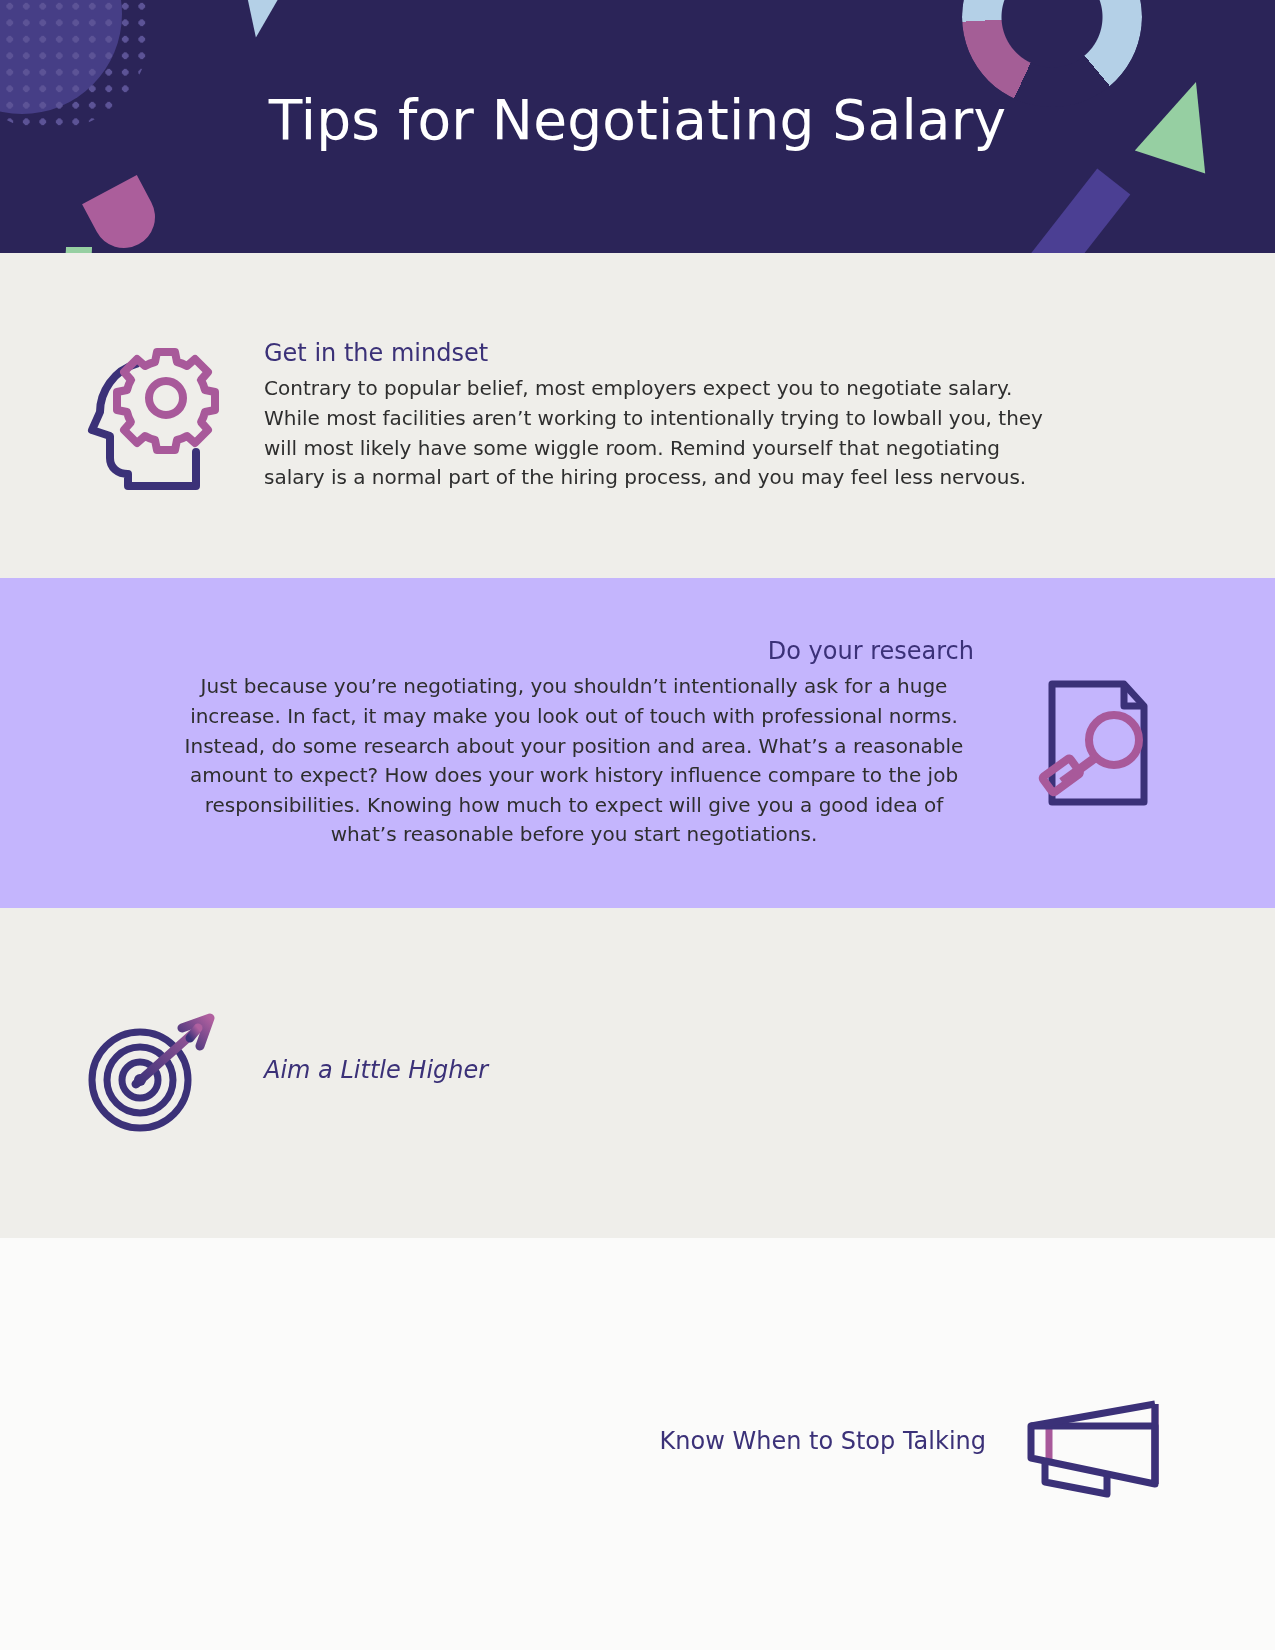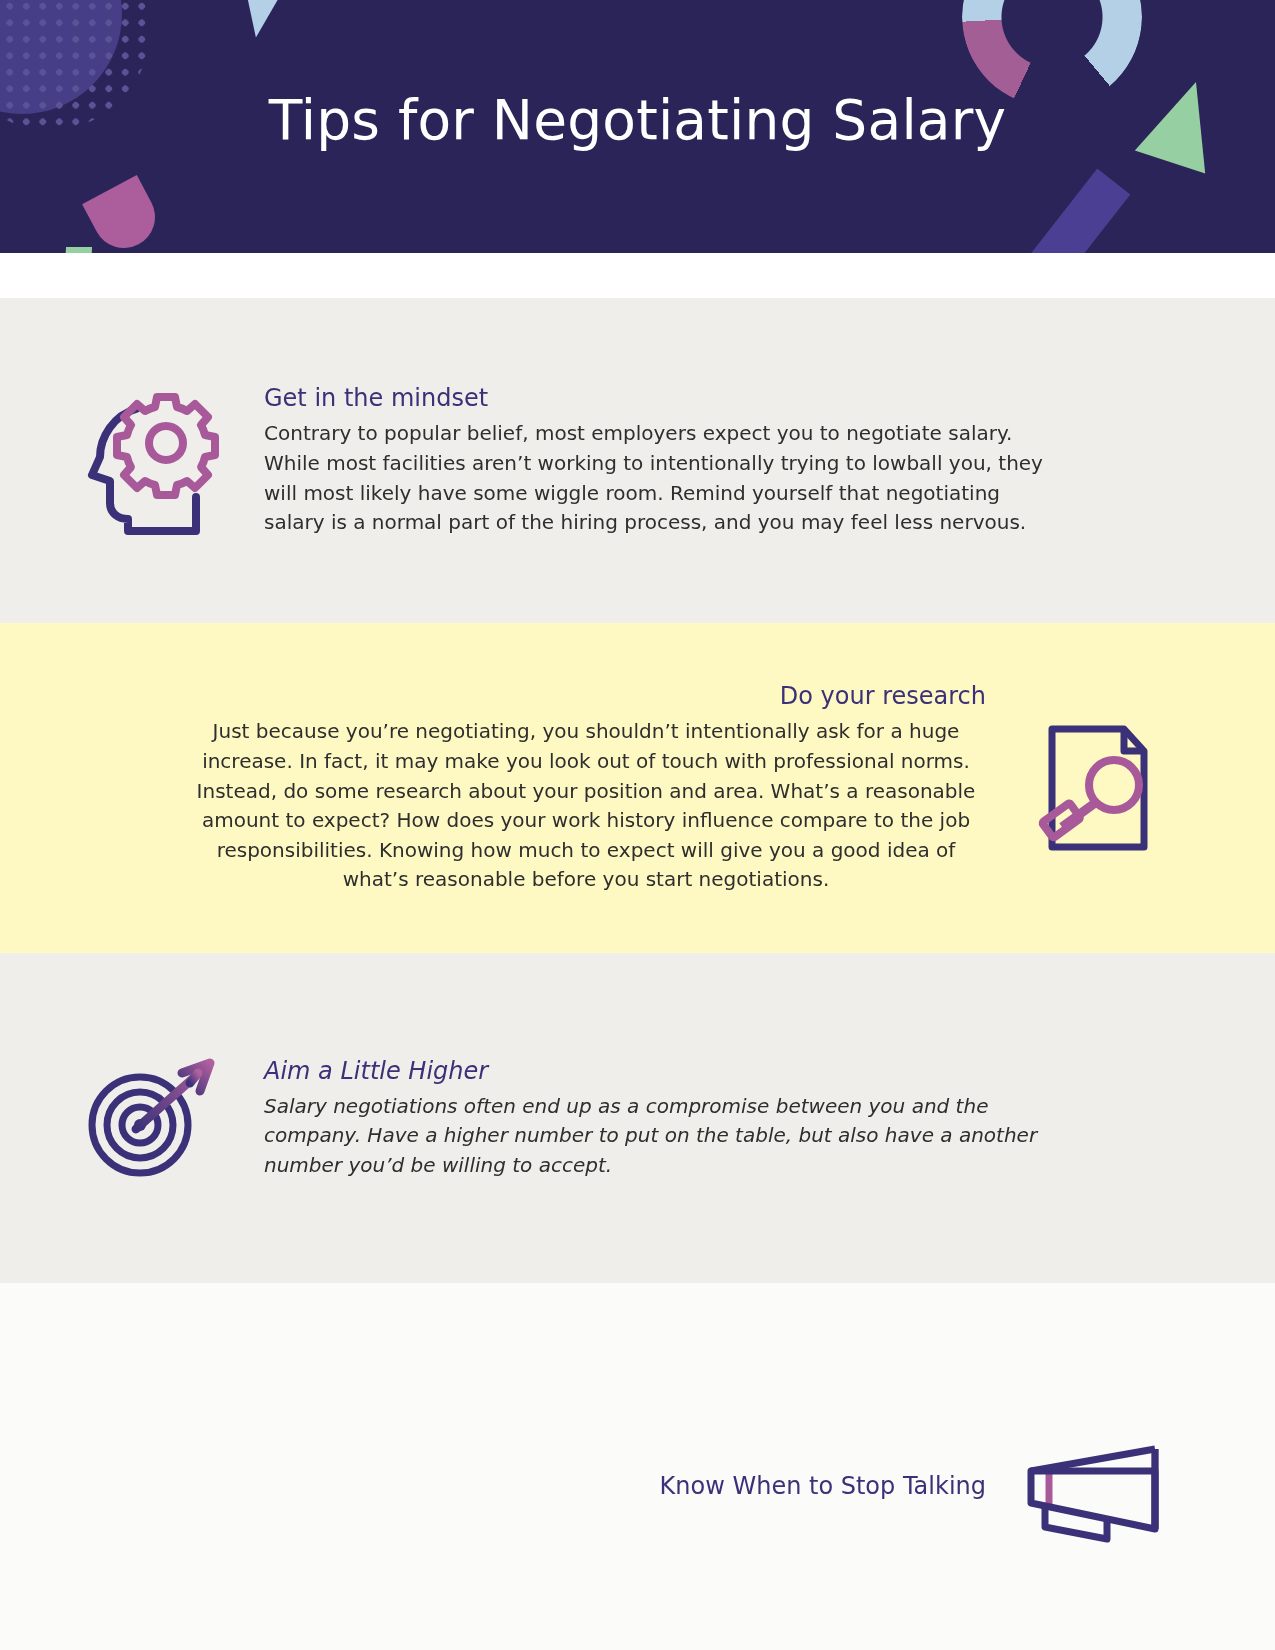--- a/index.html
+++ b/index.html
@@ -112,24 +112,24 @@
   }
 
   
   .section {
     position: relative;
     width: 1275px;
     display: flex;
     align-items: center;
   }
   .sec-tinted { background: #efeeea; }
-  .sec-white  { background: #fef9c3; }
+  .sec-white  { background: #c4b5fd; gap: 12px; }
   .sec-offwhite { background: #fbfbfa; }
 
-  .sec1 { height: 325px; padding-left: 75px; padding-right: 190px; margin-top: 45px; }
+  .sec1 { height: 325px; padding-left: 75px; padding-right: 190px; }
   .sec2 { height: 330px; padding-left: 120px; padding-right: 100px; }
   .sec3 { height: 330px; padding-left: 75px; padding-right: 190px; font-style: italic; }
   .sec4 { height: 412px; padding-left: 130px; padding-right: 100px; }
 
   .icon-box {
     flex: 0 0 auto;
     width: 155px;
     display: flex;
     justify-content: center;
     align-items: center;
@@ -225,21 +225,20 @@
         <circle cx="62" cy="72" r="6" fill="#3b3178"></circle>
         <g stroke="url(#arrowgrad)" fill="none" stroke-width="9" stroke-linejoin="round" stroke-linecap="round">
           <line x1="58" y1="76" x2="130" y2="12"></line>
           <path d="M104 20 L132 10 L122 38"></path>
           <path d="M112 30 L120 20"></path>
         </g>
       </svg>
     </div>
     <div class="text-box">
       <div class="sec-title">Aim a Little Higher</div>
-      <div class="sec-body">Salary negotiations often end up as a compromise between you and the company. Have a higher number to put on the table, but also have a another number you’d be willing to accept.</div>
     </div>
   </div>
 
   <div class="section sec4 sec-offwhite">
     <div class="text-box right-align">
       <div class="sec-title">Know When to Stop Talking</div>
     </div>
     <div class="icon-box">
       <svg width="150" height="105" viewBox="0 0 150 105">
         <g fill="none" stroke="#a8599a" stroke-width="7">

